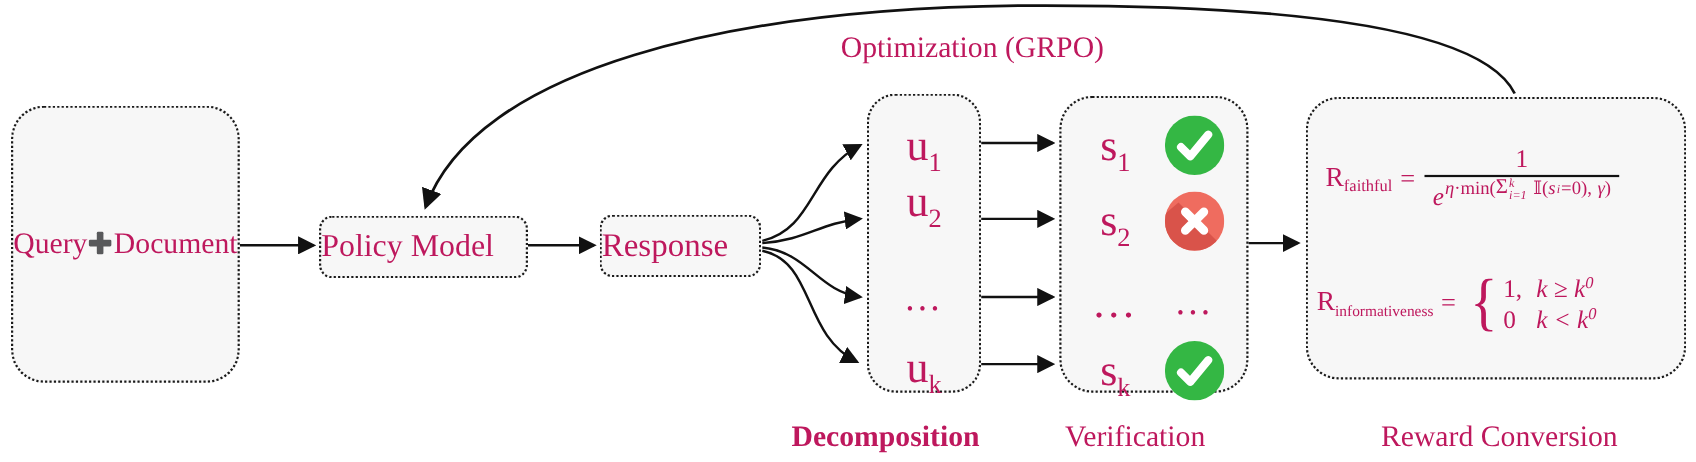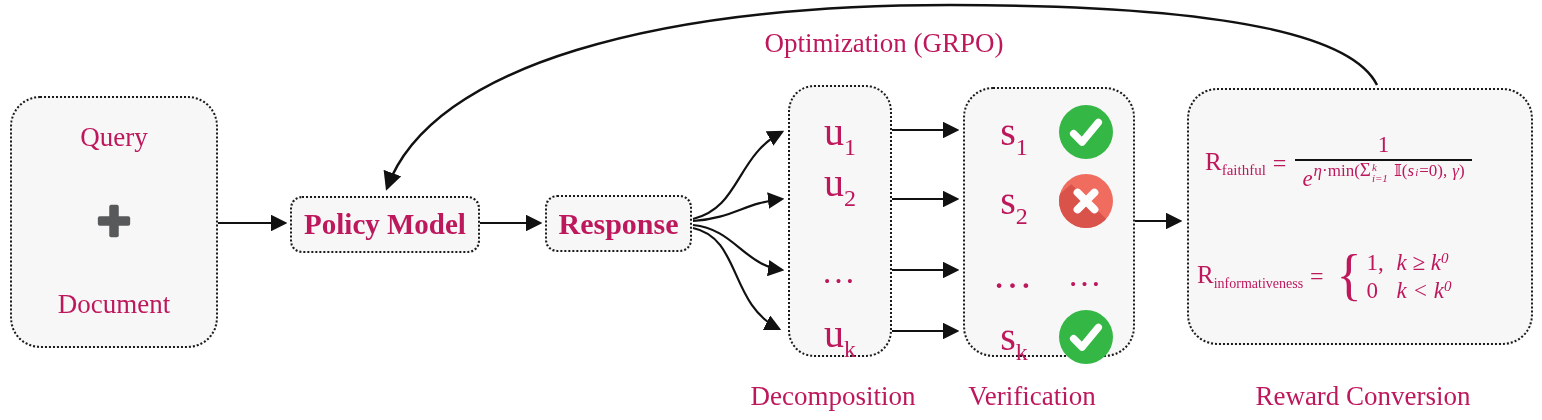--- a/index.html
+++ b/index.html
@@ -12,25 +12,25 @@
     overflow:hidden;
   }
   #connectors{position:absolute;left:0;top:0;width:1542px;height:420px;}
 
   .dotted-box{
     position:absolute;
     background:#f7f7f7;
     border:2px dotted #1a1a1a;
     box-sizing:border-box;
   }
-  .centered{display:flex;align-items:center;justify-content:center;font-weight:bold;}
+  .centered{display:flex;align-items:center;}
 
   
   #input-box{left:10px;top:96px;width:208px;height:252px;border-radius:30px;
-    display:flex;flex-direction:column;align-items:center;justify-content:space-between;
+    display:flex;flex-direction:row;align-items:center;justify-content:space-between;
     padding:26px 0 28px;}
   #input-box .in-label{font-size:27px;line-height:1;}
   #plus-icon{width:38px;height:38px;}
 
   
   #policy-box{left:290px;top:196px;width:190px;height:57px;border-radius:12px;font-size:29px;}
   #response-box{left:545px;top:195px;width:147px;height:57px;border-radius:12px;font-size:30px;}
 
   
   #decomp-box{left:788px;top:85px;width:104px;height:272px;border-radius:26px;}
@@ -75,21 +75,21 @@
   .cases{display:flex;flex-direction:column;font-size:23px;line-height:1.2;}
   .case{display:flex;}
   .case .lead{min-width:30px;}
   .case .expr{font-style:italic;}
   .case .sub0{font-size:15px;vertical-align:-5px;font-style:italic;}
 
   
   .float-label{position:absolute;transform:translateX(-50%);font-size:27px;white-space:nowrap;}
   #loop-label{top:28px;left:884px;}
   .stage-label{top:381px;}
-  #label-decomposition{left:833px;}
+  #label-decomposition{left:805px;font-weight:bold;}
   #label-verification{left:1032px;}
   #label-reward{left:1363px;}
 </style>
 </head>
 <body>
 
 <div id="canvas">
 
   <svg id="connectors" viewBox="0 0 1542 420" xmlns="http://www.w3.org/2000/svg">
     <defs>

